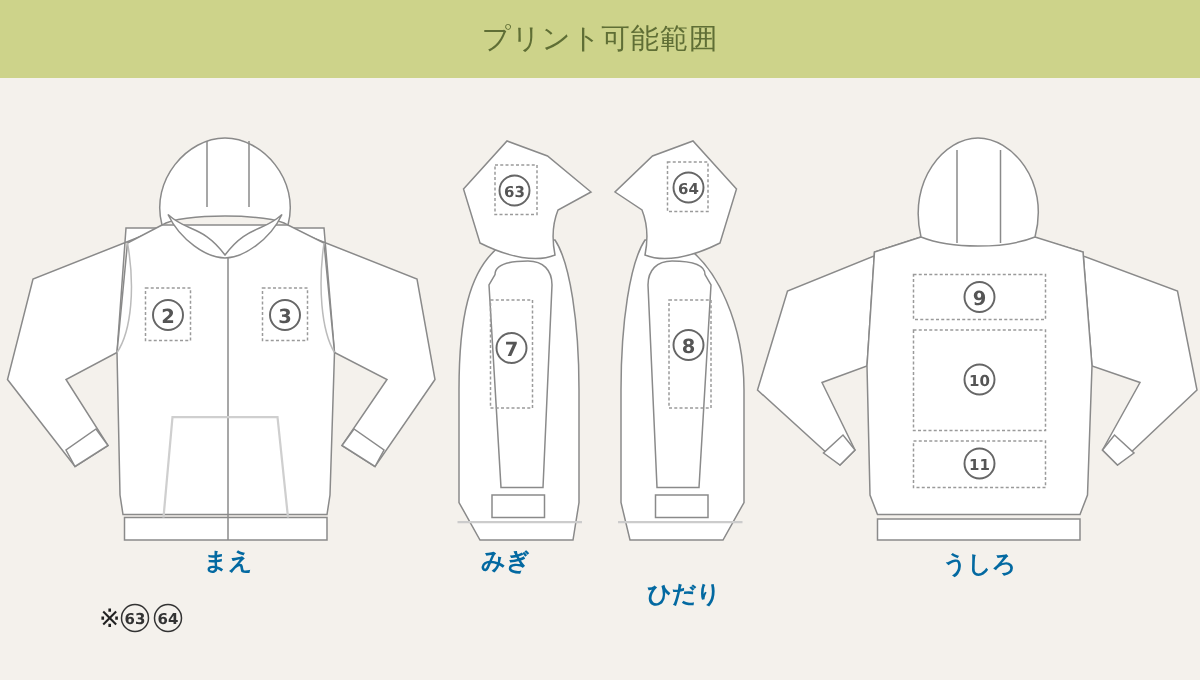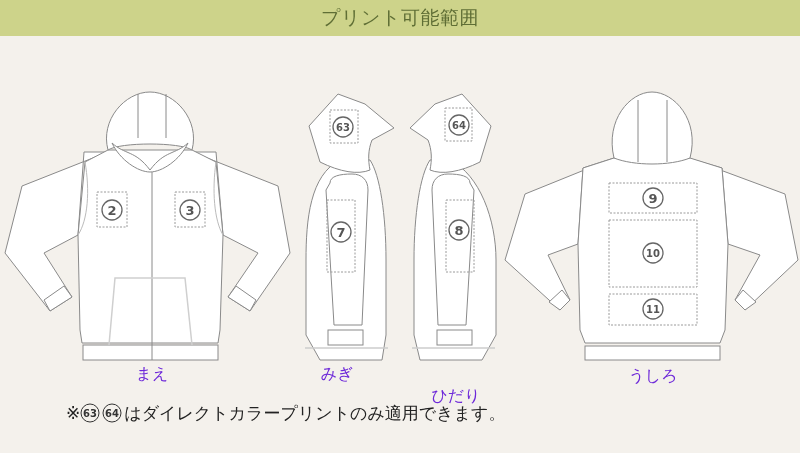--- a/index.html
+++ b/index.html
@@ -3,31 +3,31 @@
 <meta charset="utf-8">
 <style>
   html, body { margin: 0; padding: 0; }
   body {
     width: 800px; height: 453px; overflow: hidden;
     background: #f4f1ec;
     font-family: "DejaVu Sans", sans-serif;
     position: relative;
   }
   .header {
-    position: absolute; left: 0; top: 0; width: 800px; height: 36px;
+    position: absolute; left: 0; top: 0; width: 800px; height: 52px;
     background: #cdd38a;
     display: flex; align-items: center; justify-content: center;
   }
   .header-title {
     color: #5f6e35; font-size: 19px; letter-spacing: 0.5px;
   }
   .stage { position: absolute; left: 0; top: 52px; width: 800px; height: 401px; }
   .view-label {
-    position: absolute; font-size: 16px; color: #6d28d9; text-align: center;
-    transform: translateX(-50%); white-space: nowrap;
+    position: absolute; font-size: 16px; color: #0369a1; text-align: center;
+    transform: translateX(-50%); white-space: nowrap; font-weight: bold;
   }
   .note {
     position: absolute; left: 66px; top: 402px; font-size: 17px; color: #222;
     white-space: nowrap;
   }
   svg text { font-family: "DejaVu Sans", sans-serif; font-weight: bold; }
 </style>
 </head>
 <body>
 
@@ -133,14 +133,14 @@
 <span class="view-label" style="left:337px; top:364px;">みぎ</span>
 <span class="view-label" style="left:456px; top:364px;margin-top:22px;">ひだり</span>
 <span class="view-label" style="left:653px; top:366px;">うしろ</span>
 
 <div class="note">
   <span>※</span><svg width="44" height="20" style="vertical-align:-4px">
     <circle cx="10" cy="10" r="9" fill="none" stroke="#333" stroke-width="1"></circle>
     <text x="10" y="14" font-size="10" text-anchor="middle" fill="#333" font-family="DejaVu Sans, sans-serif">63</text>
     <circle cx="32" cy="10" r="9" fill="none" stroke="#333" stroke-width="1"></circle>
     <text x="32" y="14" font-size="10" text-anchor="middle" fill="#333" font-family="DejaVu Sans, sans-serif">64</text>
-  </svg><span>はダイレクトカラープリントのみ適用できます。</span>
+  </svg>
 </div>
 
 </body></html>

